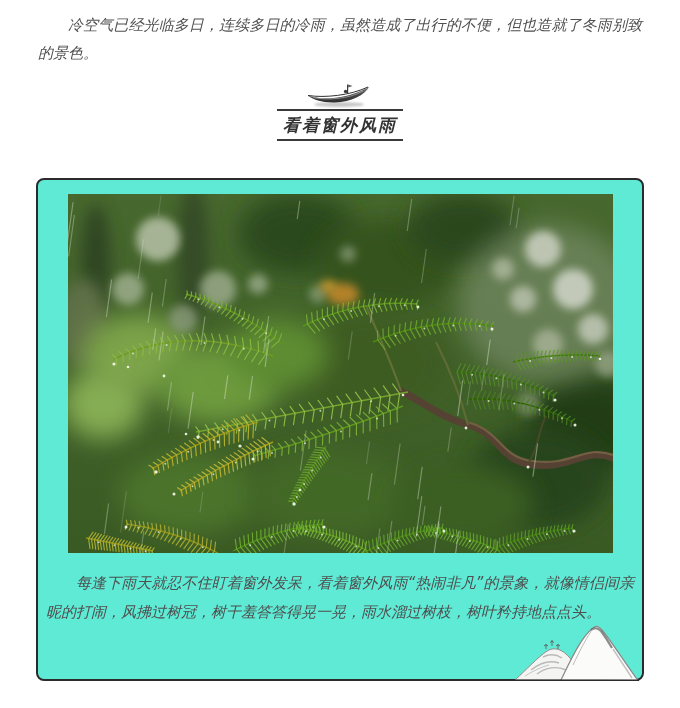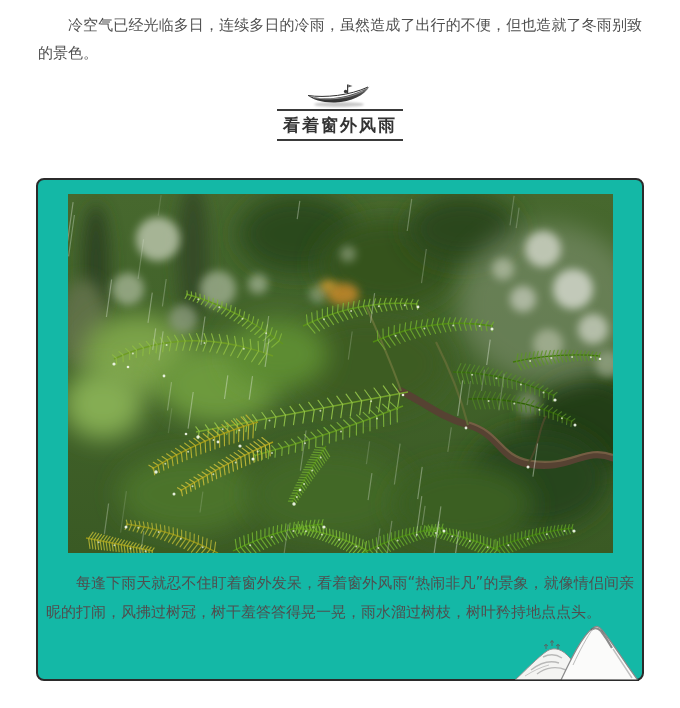--- a/index.html
+++ b/index.html
@@ -3,38 +3,38 @@
 <meta charset="utf-8">
 <style>
   :root{
     --text:#4f4f4f; --title:#333333; --rule:#3a3a3a; --border:#2b2b2b;
   }
   html,body{margin:0;padding:0;}
   body{
     width:680px;height:708px;background:#ffffff;overflow:hidden;
     font-family:"DejaVu Sans","Liberation Sans",sans-serif;
   }
-  .page{position:relative;width:680px;height:708px;}
+  .page{position:relative;width:680px;height:708px;font-style:italic;}
   .intro{
     margin:0;padding:11px 38px 0 38px;
     font-size:15px;line-height:28px;color:var(--text);
     text-align:justify;text-indent:2em;
   }
   .boat-wrap{width:70px;height:27px;margin:14px auto 0;}
   .boat-wrap svg{display:block;width:70px;height:27px;}
   .section-header{width:126px;margin:1px auto 0;text-align:center;}
   .rule{border-top:2px solid var(--rule);height:0;}
   .section-title{
     margin:0;font-size:17px;font-weight:bold;color:var(--title);
     line-height:28px;letter-spacing:2px;white-space:nowrap;
   }
   .photo-card{
     position:relative;box-sizing:border-box;
     width:608px;height:503px;margin:37px 0 0 36px;
-    border:2px solid var(--border);border-radius:8px;background:#14b8a6;
+    border:2px solid var(--border);border-radius:8px;background:#5eead4;
   }
   .photo{width:545px;height:359px;margin:14px auto 0;overflow:hidden;}
   .photo svg{display:block;width:545px;height:359px;}
   .caption{
     margin:16px 8px 0 8px;
     font-size:15px;line-height:29px;color:var(--text);
     text-align:justify;text-indent:2em;
   }
   .mountain-wrap{position:absolute;right:3px;bottom:-2px;width:126px;height:60px;}
   .mountain-wrap svg{display:block;width:126px;height:60px;}

